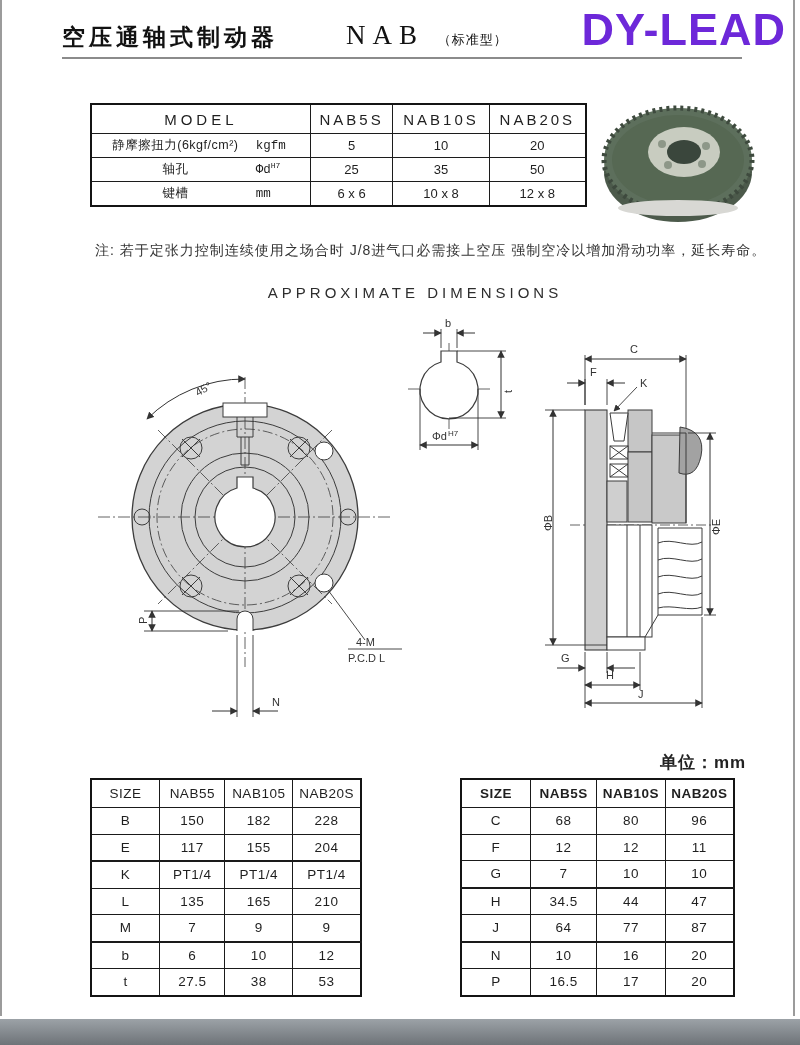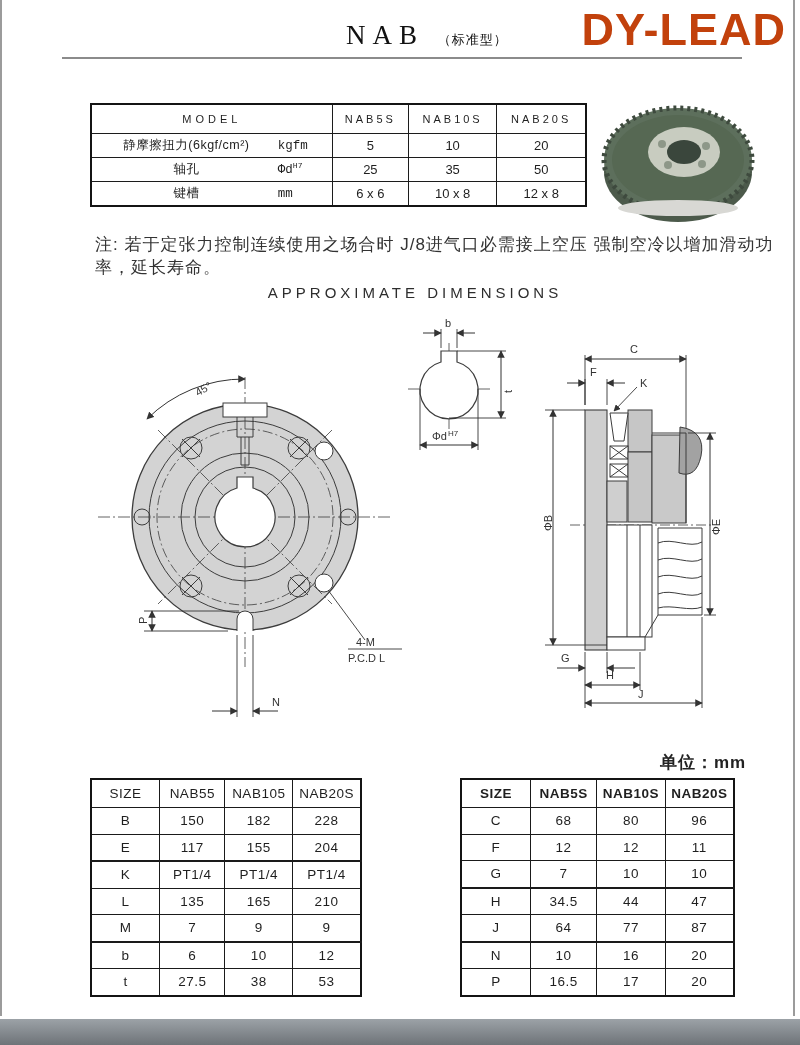--- a/index.html
+++ b/index.html
@@ -9,33 +9,33 @@
   .edge{position:absolute;top:0;width:2px;height:1016px;background:#9b9b9b;}
   .edge.left{left:0;}
   .edge.right{left:793px;}
   
   .title-cn{position:absolute;left:62px;top:22px;font-size:23px;font-weight:bold;
             letter-spacing:4px;color:#111;}
   .title-model{position:absolute;left:346px;top:20px;font-family:"Liberation Serif",serif;
                font-size:27px;letter-spacing:7px;color:#111;}
   .title-suffix{font-size:13px;letter-spacing:1px;font-family:"Liberation Sans",sans-serif;}
   .brand{position:absolute;right:14px;top:4px;font-size:45px;font-weight:800;
-         letter-spacing:1px;color:#c2410c;font-family:"Liberation Sans",sans-serif;}
+         letter-spacing:1px;color:#6d28d9;font-family:"Liberation Sans",sans-serif;}
   .hrule{position:absolute;left:62px;top:57px;width:680px;height:2px;background:#8b8b8b;}
   
   table{border-collapse:collapse;}
   .spec{position:absolute;left:90px;top:103px;width:497px;border:2px solid #141414;
         font-size:13px;}
   .spec td{border:1.4px solid #1c1c1c;text-align:center;height:23px;padding:0 2px;}
-  .spec .mh{height:28px;font-size:11px;letter-spacing:3px;}
+  .spec .mh{height:28px;font-size:15px;letter-spacing:3px;}
   .spec .mh.mdl{letter-spacing:4px;}
   .spec .lb{text-align:center;padding-left:7px;border-right:none;font-size:12.5px;letter-spacing:0.5px;}
   .spec .un{border-left:none;text-align:left;width:52px;font-size:12.5px;font-family:Liberation Mono, monospace;}
   .spec sup{font-size:8px;}
-  .footnote{position:absolute;left:95px;top:233px;font-size:17px;letter-spacing:1px;color:#333;}
+  .footnote{position:absolute;left:95px;top:242px;font-size:14px;letter-spacing:1px;color:#333;}
   
   .photo{position:absolute;left:598px;top:102px;}
   
   .sect-head{position:absolute;left:0;top:284px;width:830px;text-align:center;
              font-size:15px;letter-spacing:4px;color:#2d2d2d;}
   
   .drawings{position:absolute;left:40px;top:315px;}
   .lbl{font:11px "Liberation Sans",sans-serif;fill:#333;}
   
   .dimt{position:absolute;border:2px solid #141414;font-size:13.5px;letter-spacing:0.5px;}
@@ -52,20 +52,21 @@
   .footer{position:absolute;left:0;top:1019px;width:800px;height:26px;
           background:linear-gradient(to bottom,#9ca2a7,#6e7378);}
 </style>
 </head>
 <body>
 
 <div id="page">
   <div class="edge left"></div>
   <div class="edge right"></div>
 
+  <div class="title-cn">空压通轴式制动器</div>
   <div class="title-model">
     <span>NAB</span>
     <span class="title-suffix">（标准型）</span>
   </div>
   <div class="brand">DY-LEAD</div>
   <div class="hrule"></div>
 
   <table class="spec">
     <tbody>
         <tr>

